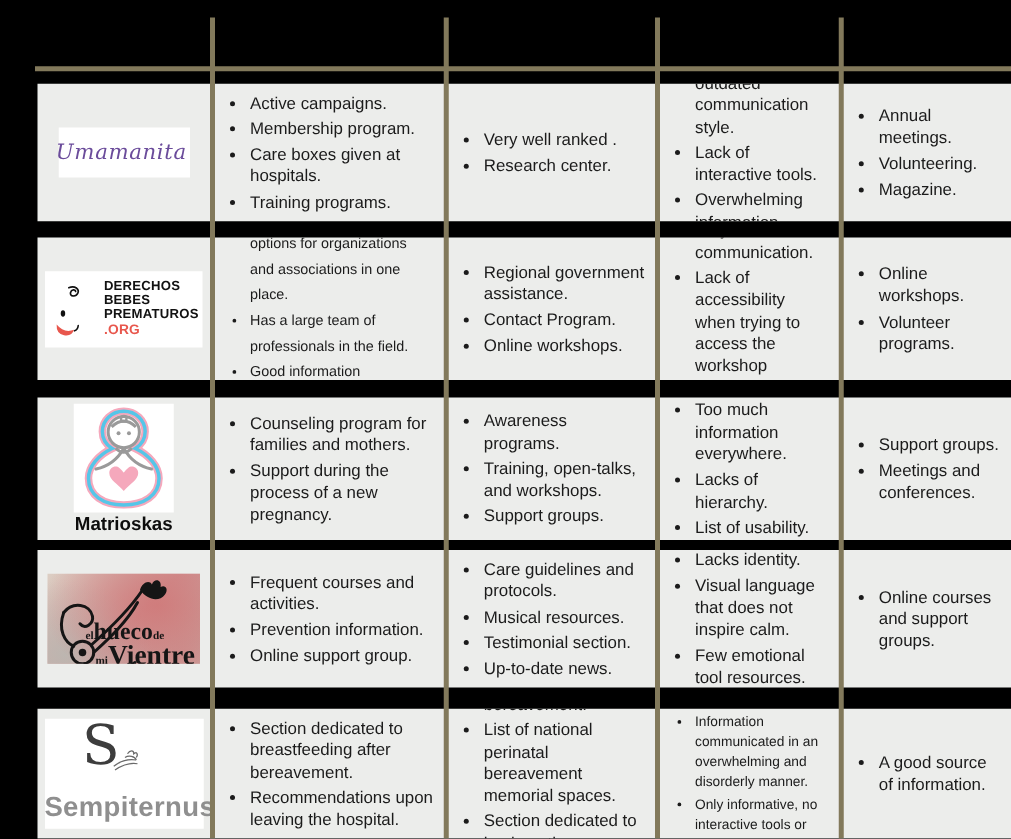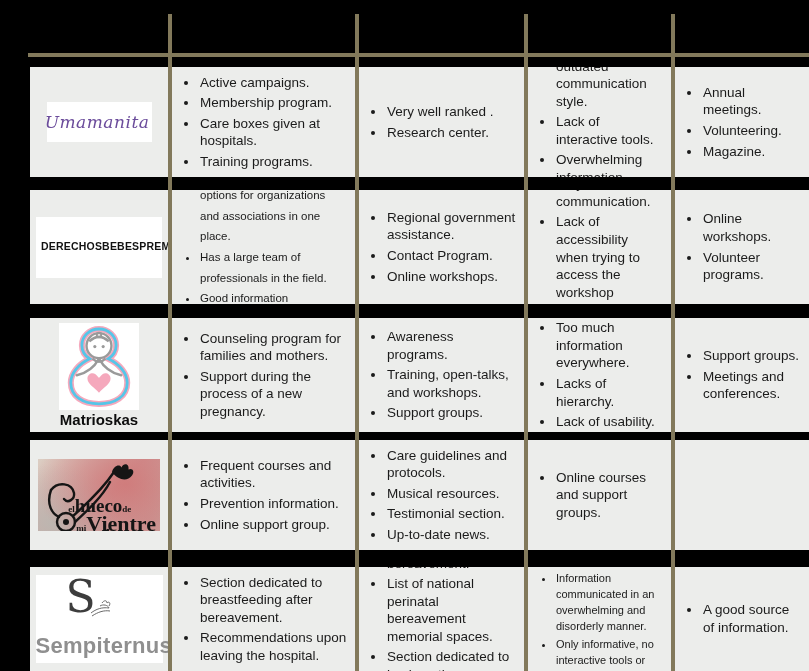--- a/index.html
+++ b/index.html
@@ -22,21 +22,21 @@
   .cell li{margin:3px 0;padding-left:1px;}
   .cell.small ul{font-size:11.5px;line-height:1.8;}
   .cell.small li{margin:0;}
   .cell.smaller ul{font-size:11px;line-height:1.45;}
   .cell.smaller li{margin:2px 0;}
   .logo-cell{justify-content:center;padding:4px;}
   
   .uma-box{background:#fff;width:105px;height:40px;display:flex;align-items:center;justify-content:center;gap:4px;}
   .uma-text{font-family:"DejaVu Serif",serif;font-style:italic;font-size:17px;color:#6B4C9B;letter-spacing:.5px;}
   .der-box{background:#fff;width:126px;height:61px;display:flex;align-items:center;padding:2px 3px;box-sizing:border-box;}
-  .der-text{display:flex;flex-direction:row;line-height:1.08;margin-left:2px;}
+  .der-text{display:flex;flex-direction:column;line-height:1.08;margin-left:2px;}
   .der-text span{font-size:10.5px;font-weight:800;color:#121212;letter-spacing:.2px;}
   .der-text .org{color:#E8574D;font-size:11px;margin-top:1px;}
   .mat-wrap{display:flex;flex-direction:column;align-items:center;}
   .mat-box{background:#fff;width:80px;height:87px;display:flex;align-items:center;justify-content:center;}
   .mat-caption{font-size:15px;font-weight:700;color:#0d0d0d;margin-top:1px;}
   .hue-box{position:relative;width:122px;height:72px;overflow:hidden;
     background:
       radial-gradient(90px 70px at 72% 35%,rgba(208,120,120,.85),rgba(208,120,120,0)),
       radial-gradient(70px 60px at 12% 90%,rgba(186,184,178,.9),rgba(186,184,178,0)),
       radial-gradient(60px 50px at 90% 90%,rgba(205,140,140,.7),rgba(205,140,140,0)),
@@ -184,21 +184,21 @@
         <ul>
           <li>Awareness programs.</li>
           <li>Training, open-talks, and workshops.</li>
           <li>Support groups.</li>
         </ul>
       </div>
     <div class="cell">
         <ul>
           <li>Too much information everywhere.</li>
           <li>Lacks of hierarchy.</li>
-          <li>Lack of usability.</li>
+          <li>List of usability.</li>
         </ul>
       </div>
     <div class="cell">
         <ul>
           <li>Support groups.</li>
           <li>Meetings and conferences.</li>
         </ul>
       </div>
   </section>
 
@@ -237,20 +237,27 @@
     <div class="cell">
         <ul>
           <li>Care guidelines and protocols.</li>
           <li>Musical resources.</li>
           <li>Testimonial section.</li>
           <li>Up-to-date news.</li>
         </ul>
       </div>
     <div class="cell">
         <ul>
+          <li>Lacks identity.</li>
+          <li>Visual language that does not inspire calm.</li>
+          <li>Few emotional tool resources.</li>
+        </ul>
+      </div>
+    <div class="cell">
+        <ul>
           <li>Online courses and support groups.</li>
         </ul>
       </div>
   </section>
 
   <section class="row r5">
     <div class="cell logo-cell">
       <div class="sem-box">
         <div class="sem-top">
           <span class="sem-s">S</span>

